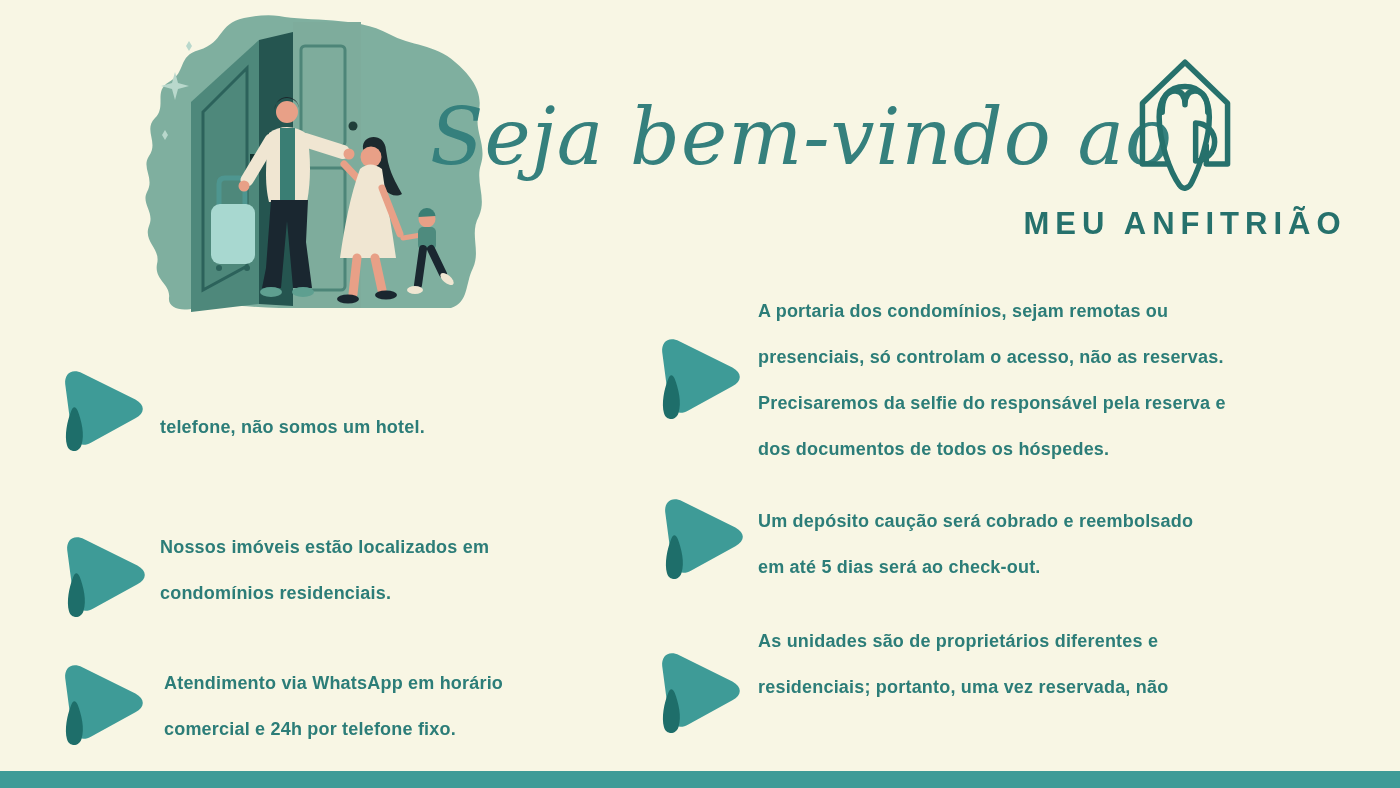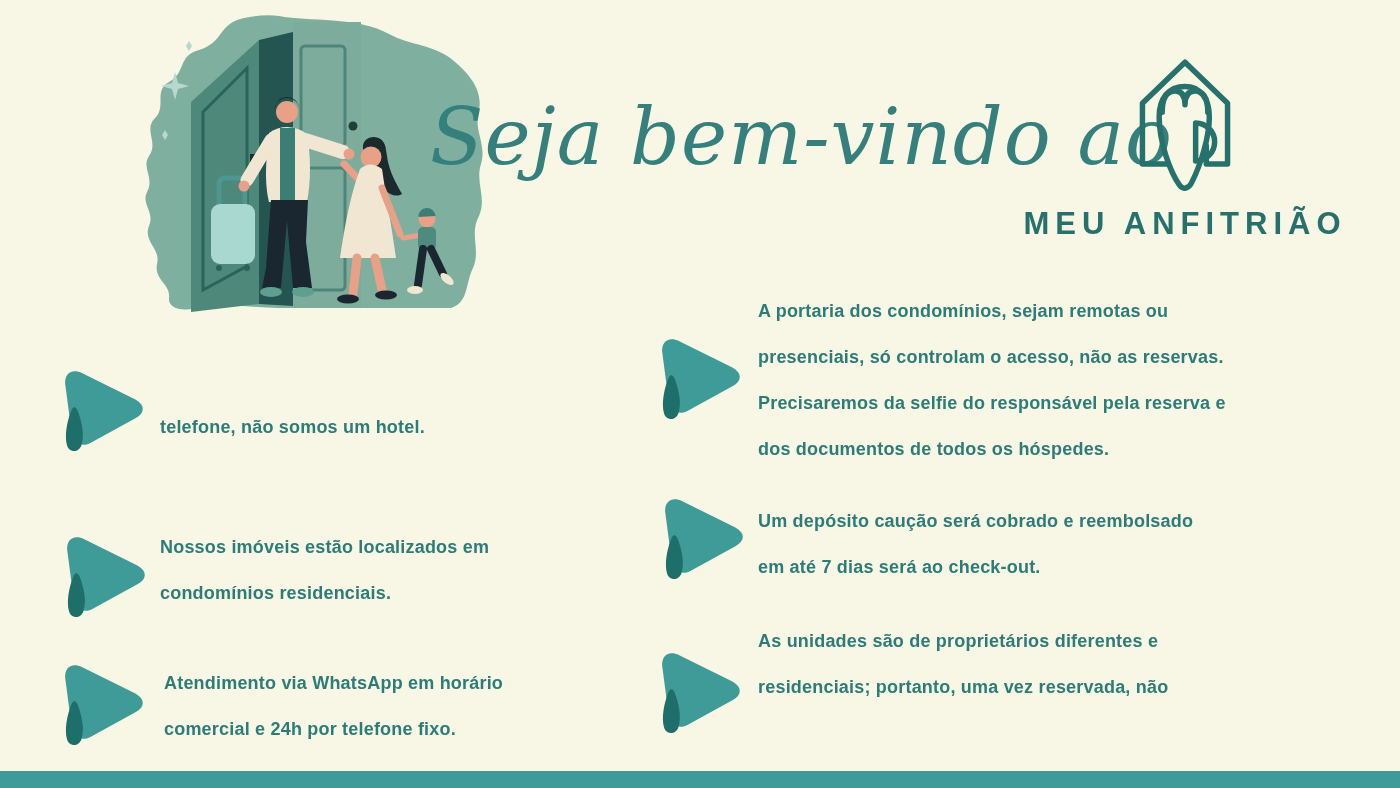--- a/index.html
+++ b/index.html
@@ -162,21 +162,21 @@
   <div class="bullet">
     <svg class="arrow arrow-r1" viewBox="0 0 100 100">
         <use href="#arrowShape"></use>
       </svg>
     <div class="btext text-r1"><span>A portaria dos condomínios, sejam remotas ou</span><br><span>presenciais, só controlam o acesso, não as reservas.</span><br><span>Precisaremos da </span><span class="u">selfie do responsável</span><span> pela reserva e</span><br><span>dos </span><span class="u">documentos de todos os hóspedes</span><span>.</span></div>
   </div>
   <div class="bullet">
     <svg class="arrow arrow-r2" viewBox="0 0 100 100">
         <use href="#arrowShape"></use>
       </svg>
-    <div class="btext text-r2"><span>Um </span><span class="u">depósito caução será cobrado</span><span> e </span><span class="u">reembolsado</span><br><span class="u">em até 7 dias</span><span> será ao check-out.</span></div>
+    <div class="btext text-r2"><span>Um </span><span class="u">depósito caução será cobrado</span><span> e </span><span class="u">reembolsado</span><br><span class="u">em até 5 dias</span><span> será ao check-out.</span></div>
   </div>
   <div class="bullet">
     <svg class="arrow arrow-r3" viewBox="0 0 100 100">
         <use href="#arrowShape"></use>
       </svg>
     <div class="btext text-r3"><span>As </span><span class="u">unidades são de proprietários diferentes e</span><br><span class="u">residenciais</span><span>; portanto, uma vez reservada, não</span><br></div>
   </div>
 
   <div class="bottom-bar"></div>
 </div>

